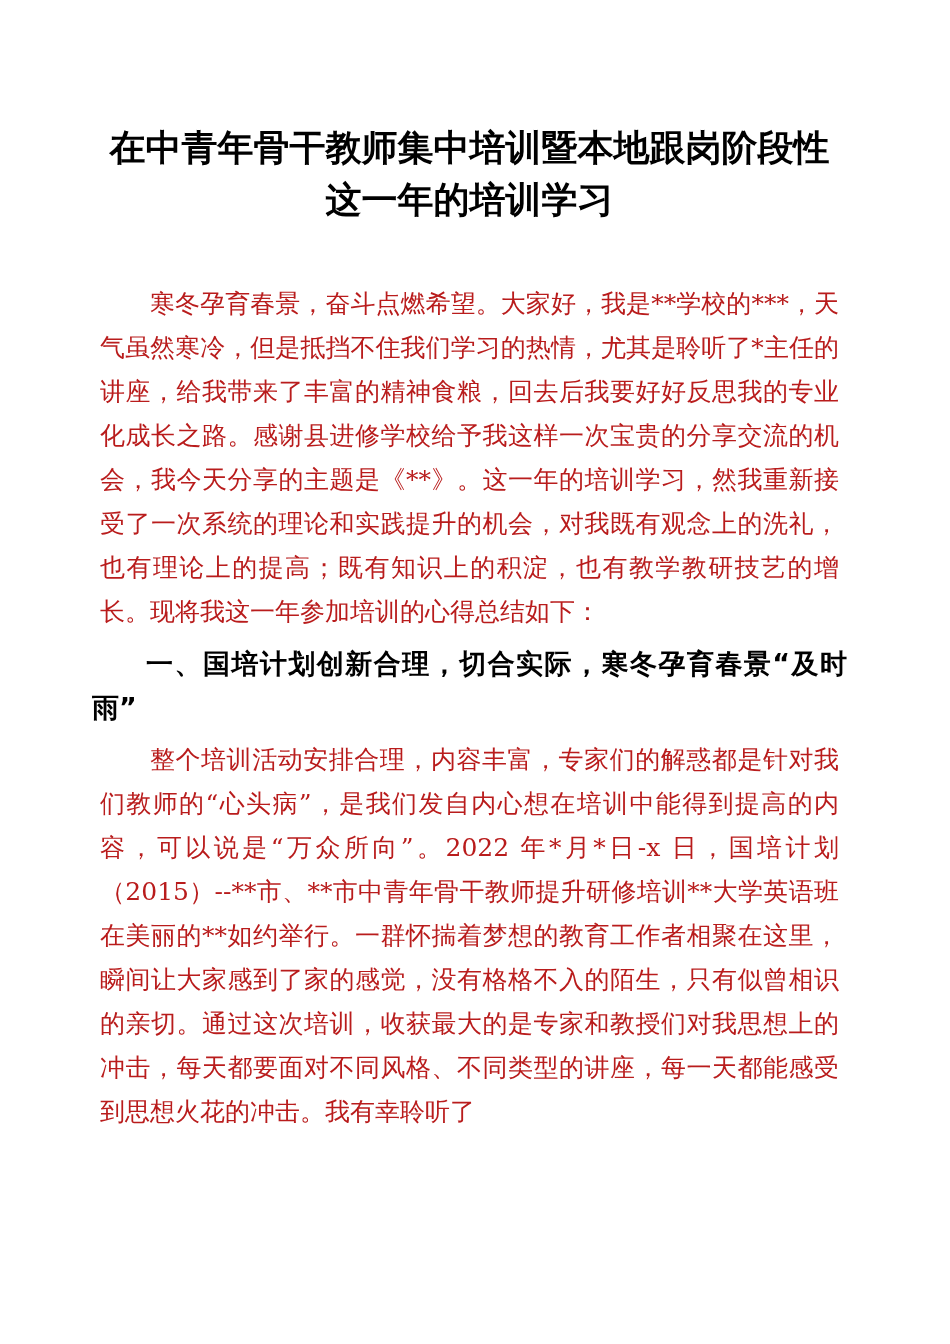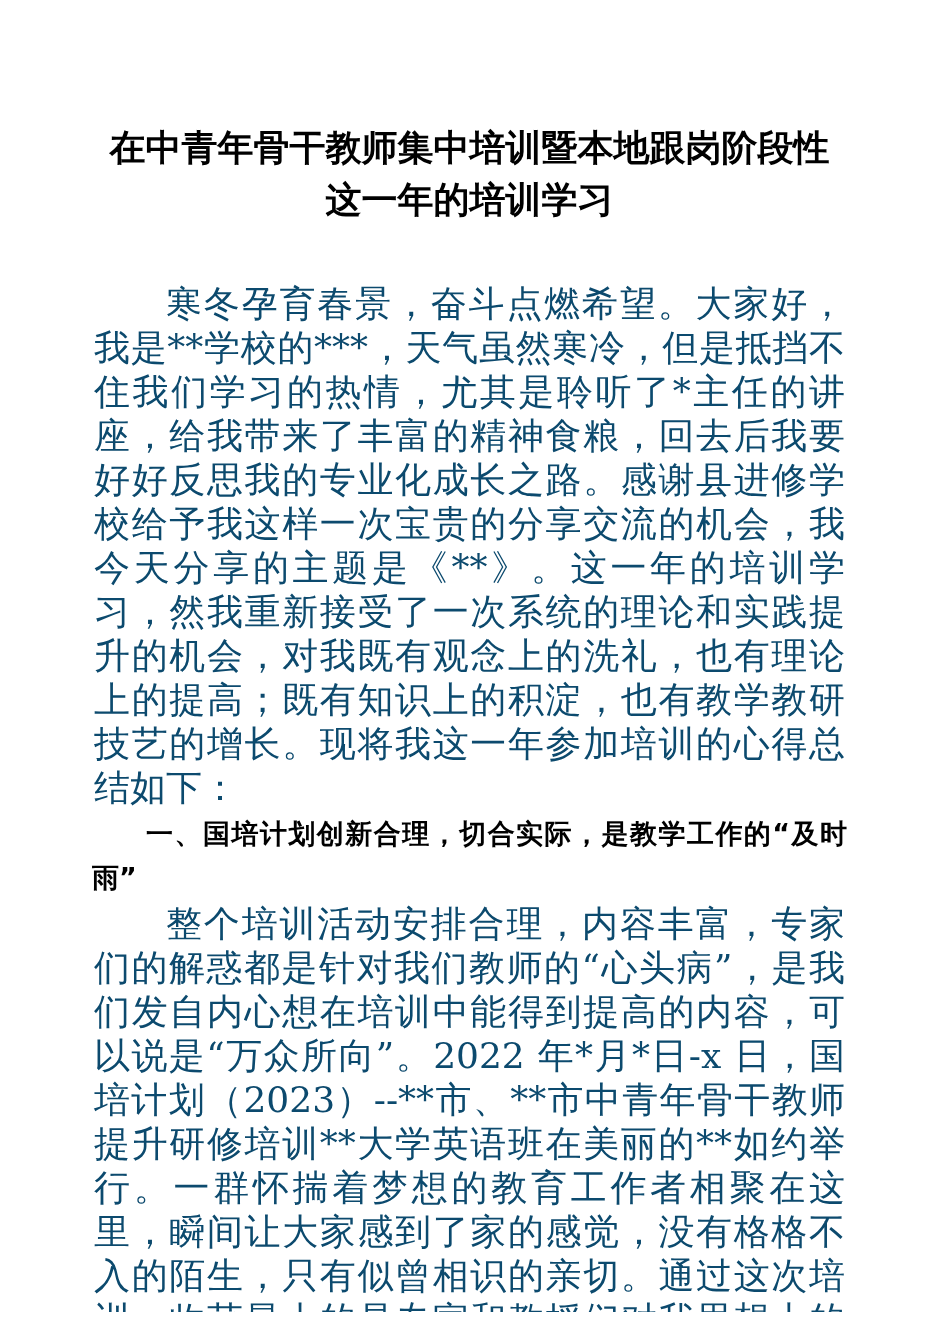--- a/index.html
+++ b/index.html
@@ -30,29 +30,29 @@
     line-height: 52px;
     text-align: center;
     letter-spacing: 0px;
     color: #000000;
   }
   .title-line {
     display: block;
     white-space: nowrap;
   }
   .para {
-    margin: 2px;
+    margin: 8px;
     font-family: "DejaVu Serif", serif;
     font-weight: normal;
-    font-size: 36px;
+    font-size: 25px;
     line-height: 44px;
     text-align: justify;
     text-justify: inter-ideograph;
     text-indent: 2em;
-    color: #0c4a6e;
+    color: #b91c1c;
   }
   .section-heading {
     margin: 0;
     font-family: "DejaVu Sans", sans-serif;
     font-weight: bold;
     font-size: 27px;
     line-height: 44px;
     text-align: justify;
     text-justify: inter-ideograph;
     text-indent: 2em;
@@ -64,17 +64,17 @@
 
 <div class="page">
 
   <h1 class="doc-title">
     <span class="title-line">在中青年骨干教师集中培训暨本地跟岗阶段性</span>
     <span class="title-line">这一年的培训学习</span>
   </h1>
 
   <p class="para">寒冬孕育春景，奋斗点燃希望。大家好，我是**学校的***，天气虽然寒冷，但是抵挡不住我们学习的热情，尤其是聆听了*主任的讲座，给我带来了丰富的精神食粮，回去后我要好好反思我的专业化成长之路。感谢县进修学校给予我这样一次宝贵的分享交流的机会，我今天分享的主题是《**》。这一年的培训学习，然我重新接受了一次系统的理论和实践提升的机会，对我既有观念上的洗礼，也有理论上的提高；既有知识上的积淀，也有教学教研技艺的增长。现将我这一年参加培训的心得总结如下：</p>
 
-  <h2 class="section-heading">一、国培计划创新合理，切合实际，是教学工作的“及时雨”</h2>
+  <h2 class="section-heading">一、国培计划创新合理，切合实际，寒冬孕育春景“及时雨”</h2>
 
-  <p class="para">整个培训活动安排合理，内容丰富，专家们的解惑都是针对我们教师的“心头病”，是我们发自内心想在培训中能得到提高的内容，可以说是“万众所向”。2022 年*月*日-x 日，国培计划（2023）--**市、**市中青年骨干教师提升研修培训**大学英语班在美丽的**如约举行。一群怀揣着梦想的教育工作者相聚在这里，瞬间让大家感到了家的感觉，没有格格不入的陌生，只有似曾相识的亲切。通过这次培训，收获最大的是专家和教授们对我思想上的冲击，每天都要面对不同风格、不同类型的讲座，每一天都能感受到思想火花的冲击。我有幸聆听了</p>
+  <p class="para">整个培训活动安排合理，内容丰富，专家们的解惑都是针对我们教师的“心头病”，是我们发自内心想在培训中能得到提高的内容，可以说是“万众所向”。2022 年*月*日-x 日，国培计划（2015）--**市、**市中青年骨干教师提升研修培训**大学英语班在美丽的**如约举行。一群怀揣着梦想的教育工作者相聚在这里，瞬间让大家感到了家的感觉，没有格格不入的陌生，只有似曾相识的亲切。通过这次培训，收获最大的是专家和教授们对我思想上的冲击，每天都要面对不同风格、不同类型的讲座，每一天都能感受到思想火花的冲击。我有幸聆听了</p>
 
 </div>
 
 </body></html>

